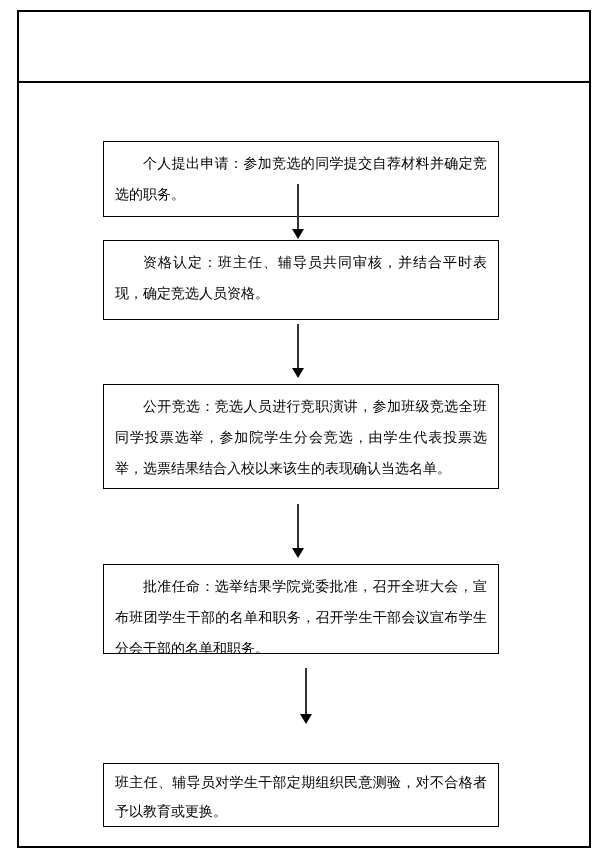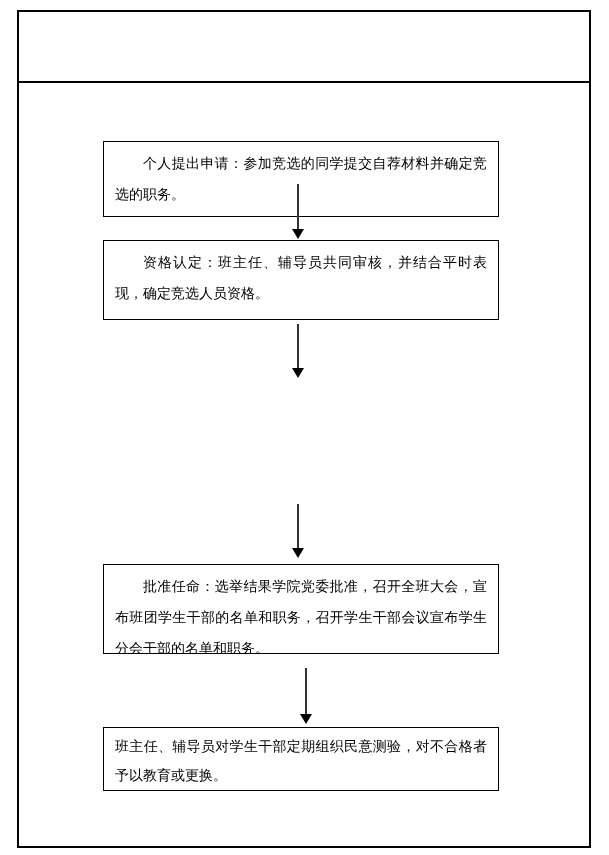--- a/index.html
+++ b/index.html
@@ -64,20 +64,21 @@
     text-indent: 2em;
     text-align: justify;
     overflow: hidden;
   }
   .flow-box.tight {
     line-height: 29px;
     padding-top: 4px;
   }
   .flow-box.no-indent {
     text-indent: 0;
+    margin-top: 36px;
   }
   .box-1 { top: 102px; height: 76px; margin-top: 39px; }
   .box-2 { top: 240px; height: 80px; }
   .box-3 { top: 384px; height: 105px; }
   .box-4 { top: 564px; height: 90px; }
   .box-5 { top: 727px; height: 64px; }
   .flow-arrow {
     position: absolute;
     width: 13px;
     display: flex;
@@ -118,20 +119,21 @@
     <div class="arrow-head"></div>
   </div>
 
   <div class="flow-box box-2">资格认定：班主任、辅导员共同审核，并结合平时表现，确定竞选人员资格。</div>
 
   <div class="flow-arrow arrow-2">
     <div class="arrow-line"></div>
     <div class="arrow-head"></div>
   </div>
 
+  <div class="flow-box box-3">公开竞选：竞选人员进行竞职演讲，参加班级竞选全班同学投票选举，参加院学生分会竞选，由学生代表投票选举，选票结果结合入校以来该生的表现确认当选名单。</div>
 
   <div class="flow-arrow arrow-3">
     <div class="arrow-line"></div>
     <div class="arrow-head"></div>
   </div>
 
   <div class="flow-box box-4">批准任命：选举结果学院党委批准，召开全班大会，宣布班团学生干部的名单和职务，召开学生干部会议宣布学生分会干部的名单和职务。</div>
 
   <div class="flow-arrow arrow-4">
     <div class="arrow-line"></div>

